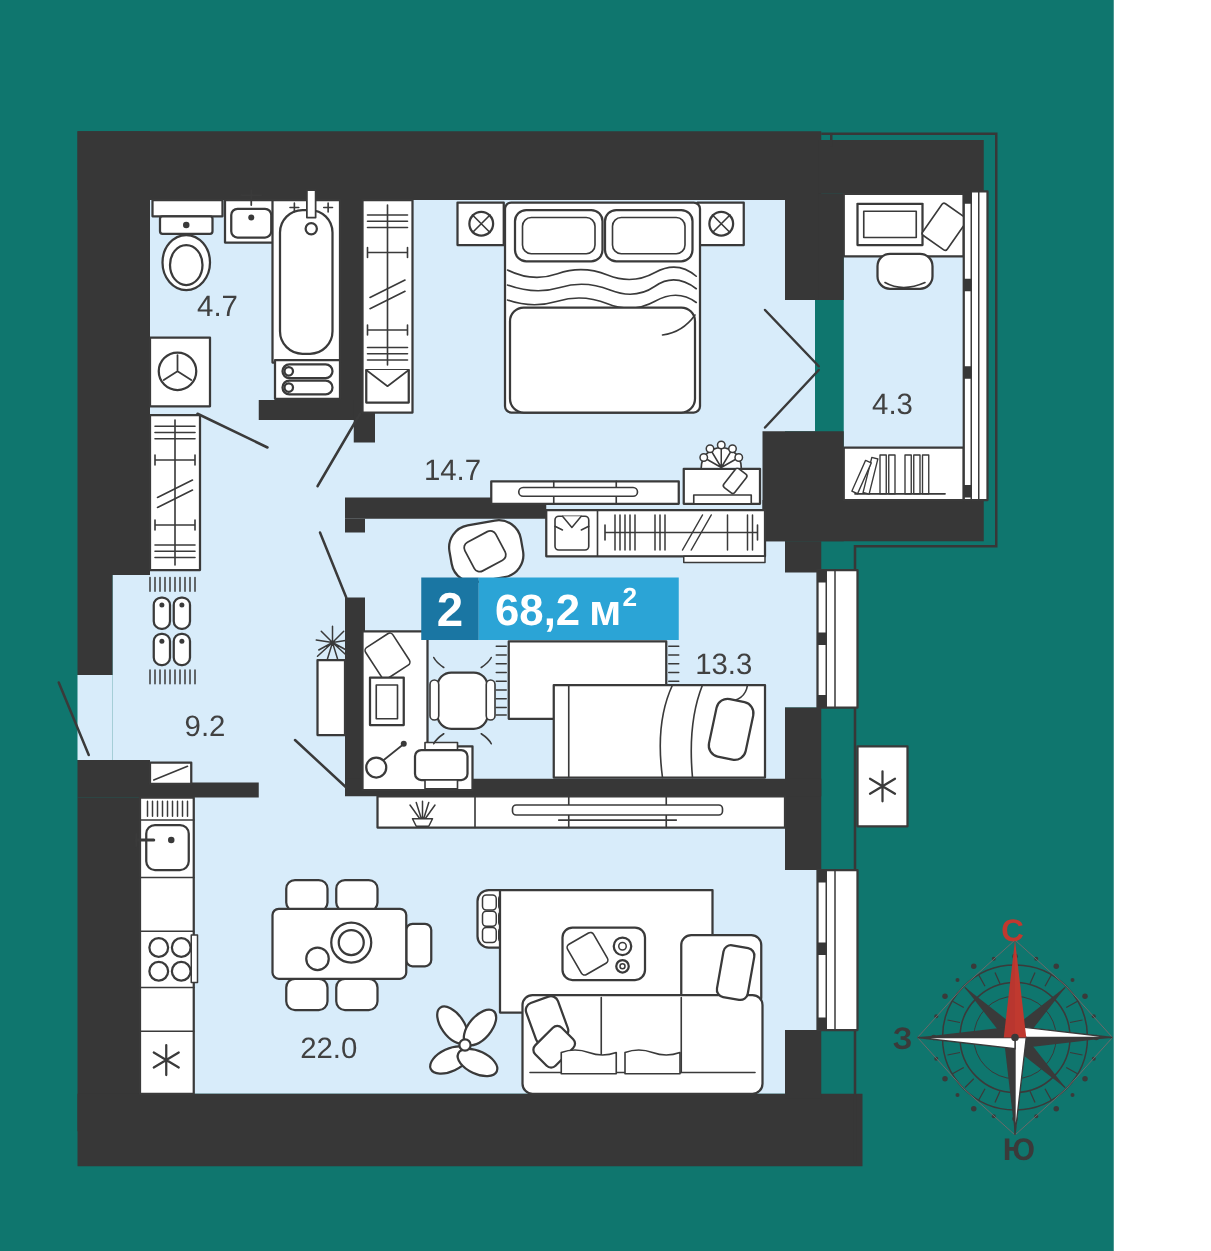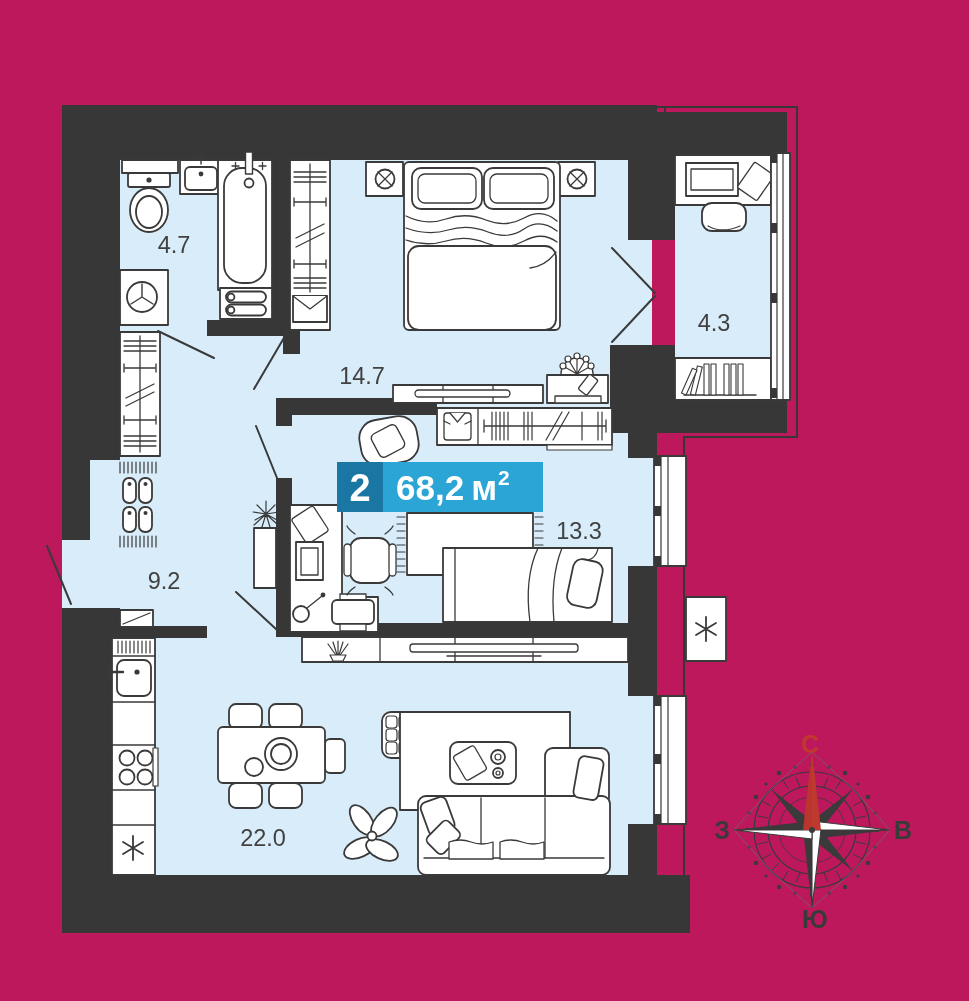--- a/index.html
+++ b/index.html
@@ -1,16 +1,16 @@
 <!DOCTYPE html>
 <html><head>
 <meta charset="utf-8">
 <style>
   html,body{margin:0;padding:0;background:#ffffff;}
-  .canvas{position:relative;width:969px;height:1001px;background:#be185d;overflow:hidden;
+  .canvas{position:relative;width:891px;height:1001px;background:#0f766e;overflow:hidden;
           font-family:"Liberation Sans", sans-serif;}
   svg text{font-family:"Liberation Sans", sans-serif;}
   .room-label{font-size:23.5px;font-weight:400;}
   .badge-num{font-size:38px;font-weight:bold;}
   .badge-area{font-size:35px;font-weight:bold;}
   .compass-letter{font-size:25px;font-weight:bold;}
 </style>
 </head>
 <body>
 

